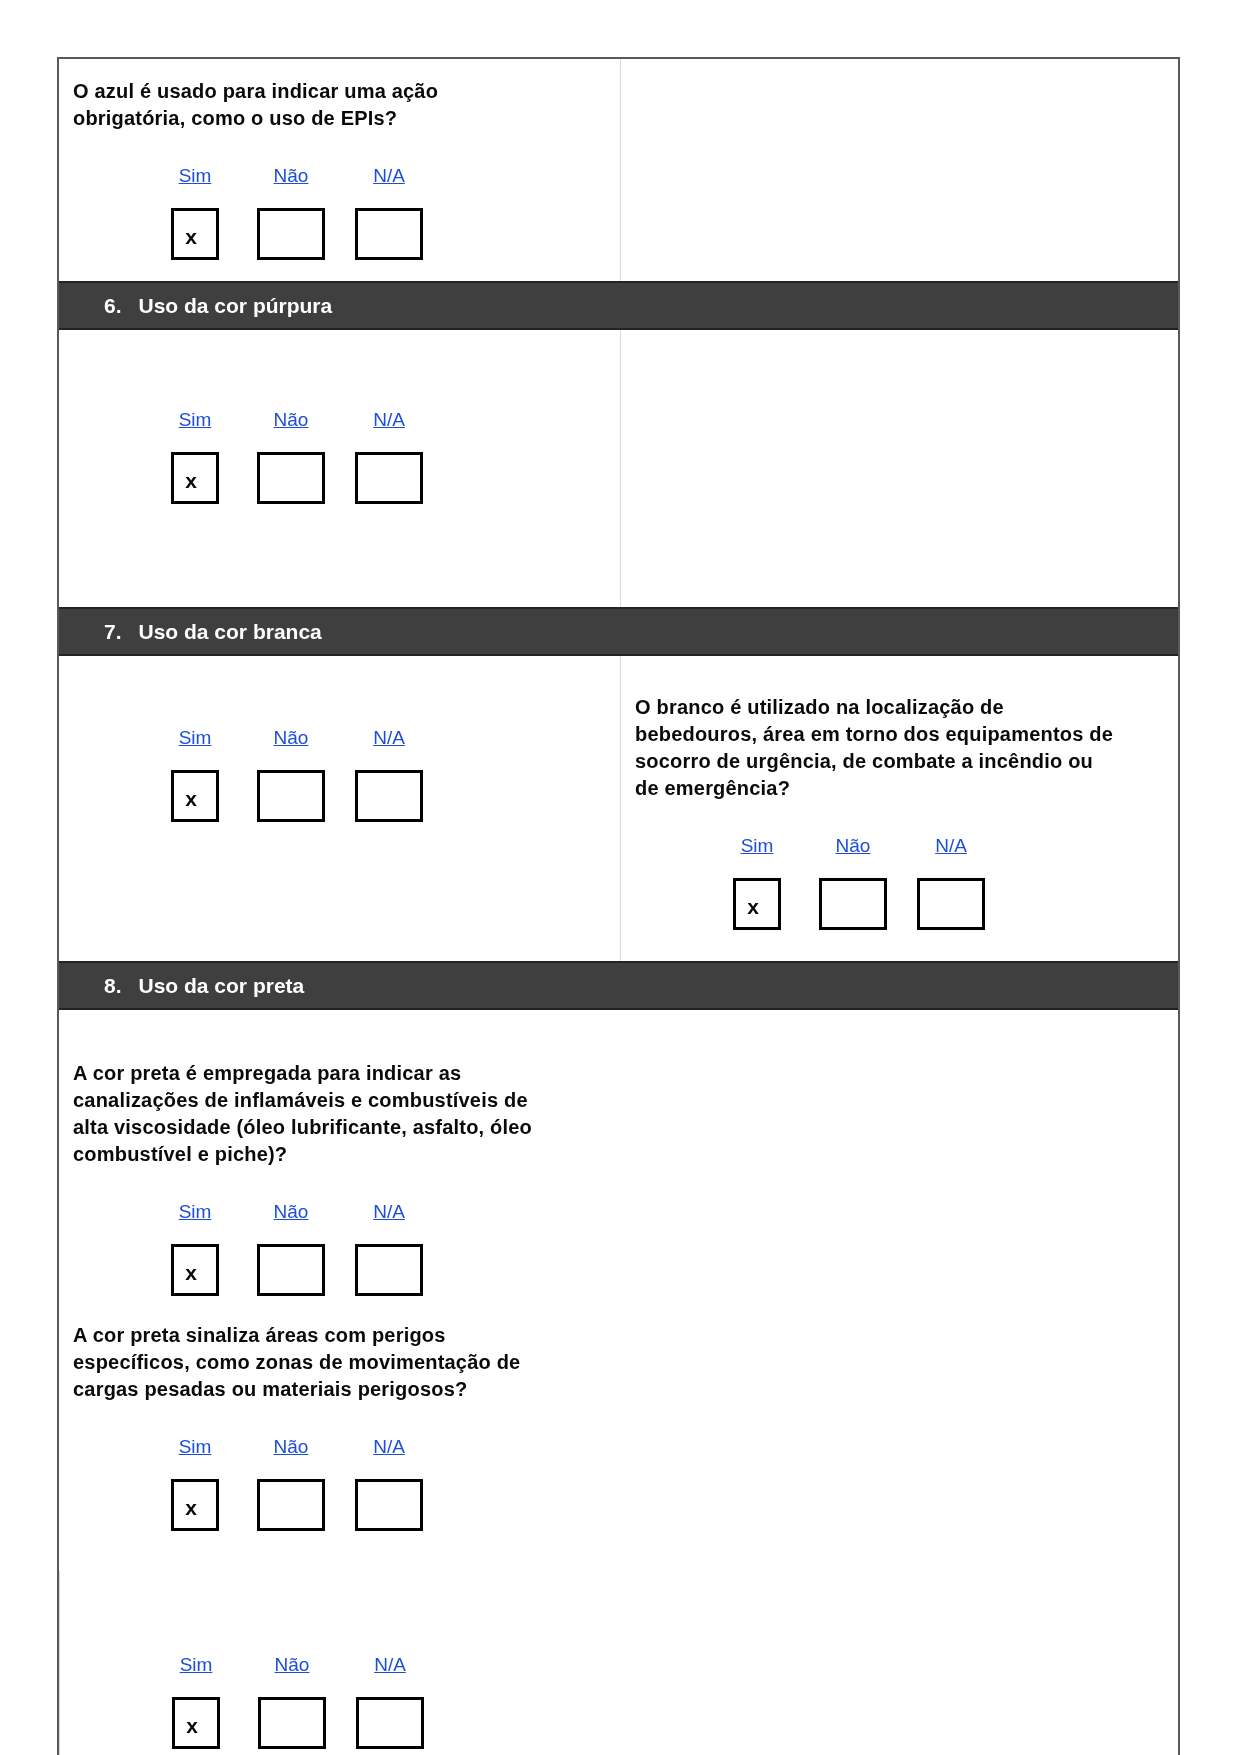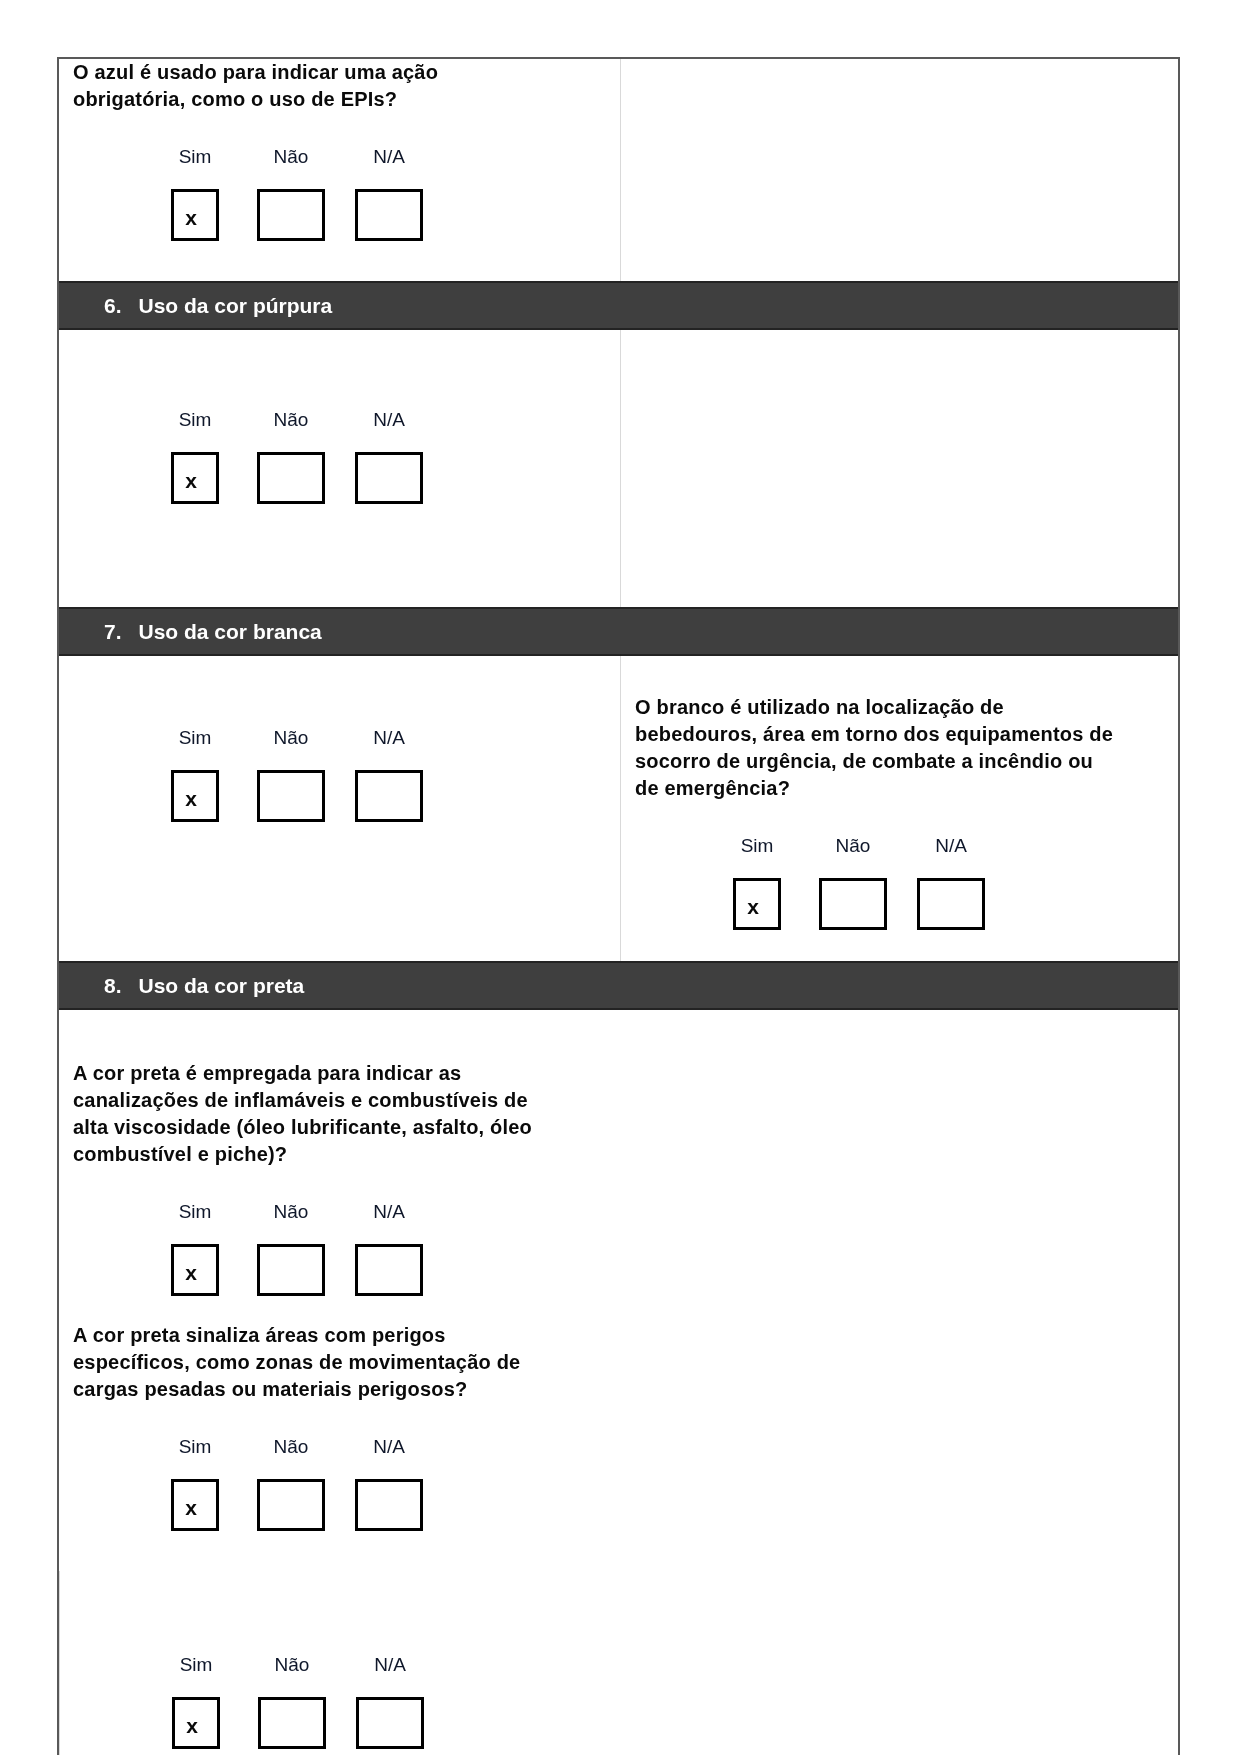--- a/index.html
+++ b/index.html
@@ -19,21 +19,21 @@
     font-family:"Liberation Sans","DejaVu Sans",sans-serif;
     color:var(--text-color);
   }
   .doc-table{
     position:absolute;left:57px;top:57px;width:1123px;
     border:2px solid var(--table-border);
     border-bottom:2px solid #c9c9c9;
     background:#ffffff;
   }
   .row{display:flex;align-items:stretch;}
-  .cell{flex:1 1 0;padding:0 14px 14px 14px;min-width:0;}
+  .cell{flex:1 1 0;padding:19px 14px 14px 14px;min-width:0;}
   .cell.left{flex:0 0 561px;}
   .cell.right{border-left:1px solid var(--divider);}
   .r1{min-height:222px;}
   .r2{min-height:277px;}
   .r2 .cell{padding-top:46px;}
   .r3{min-height:305px;}
   .r3 .cell{padding-top:38px;}
   .r4{min-height:533px;flex-direction:column;}
   .r4 .cell{padding-top:50px;}
   .bar{
@@ -55,21 +55,21 @@
     line-height:27px;
     white-space:pre-line;
     letter-spacing:.2px;
   }
   .question + .question{margin-top:26px;}
   .choices{display:flex;margin-left:98px;margin-top:33px;}
   .choice{display:flex;flex-direction:column;align-items:center;}
   .choice.c-sim{width:48px;margin-right:38px;}
   .choice.c-nao{width:68px;margin-right:30px;}
   .choice.c-na{width:68px;}
-  .c-label{font-size:19px;line-height:22px;margin-bottom:21px;color:#0f172a;}
+  .c-label{font-size:19px;line-height:22px;margin-bottom:21px;color:#1d4ed8;text-decoration:underline;}
   .c-box{
     width:100%;height:52px;
     border:3px solid var(--checkbox-border);
     background:#ffffff;
     display:flex;align-items:center;justify-content:center;
     font-weight:bold;font-size:21px;
   }
   .c-box .mark{transform:translate(-4px,3px);}
 </style>
 </head>

